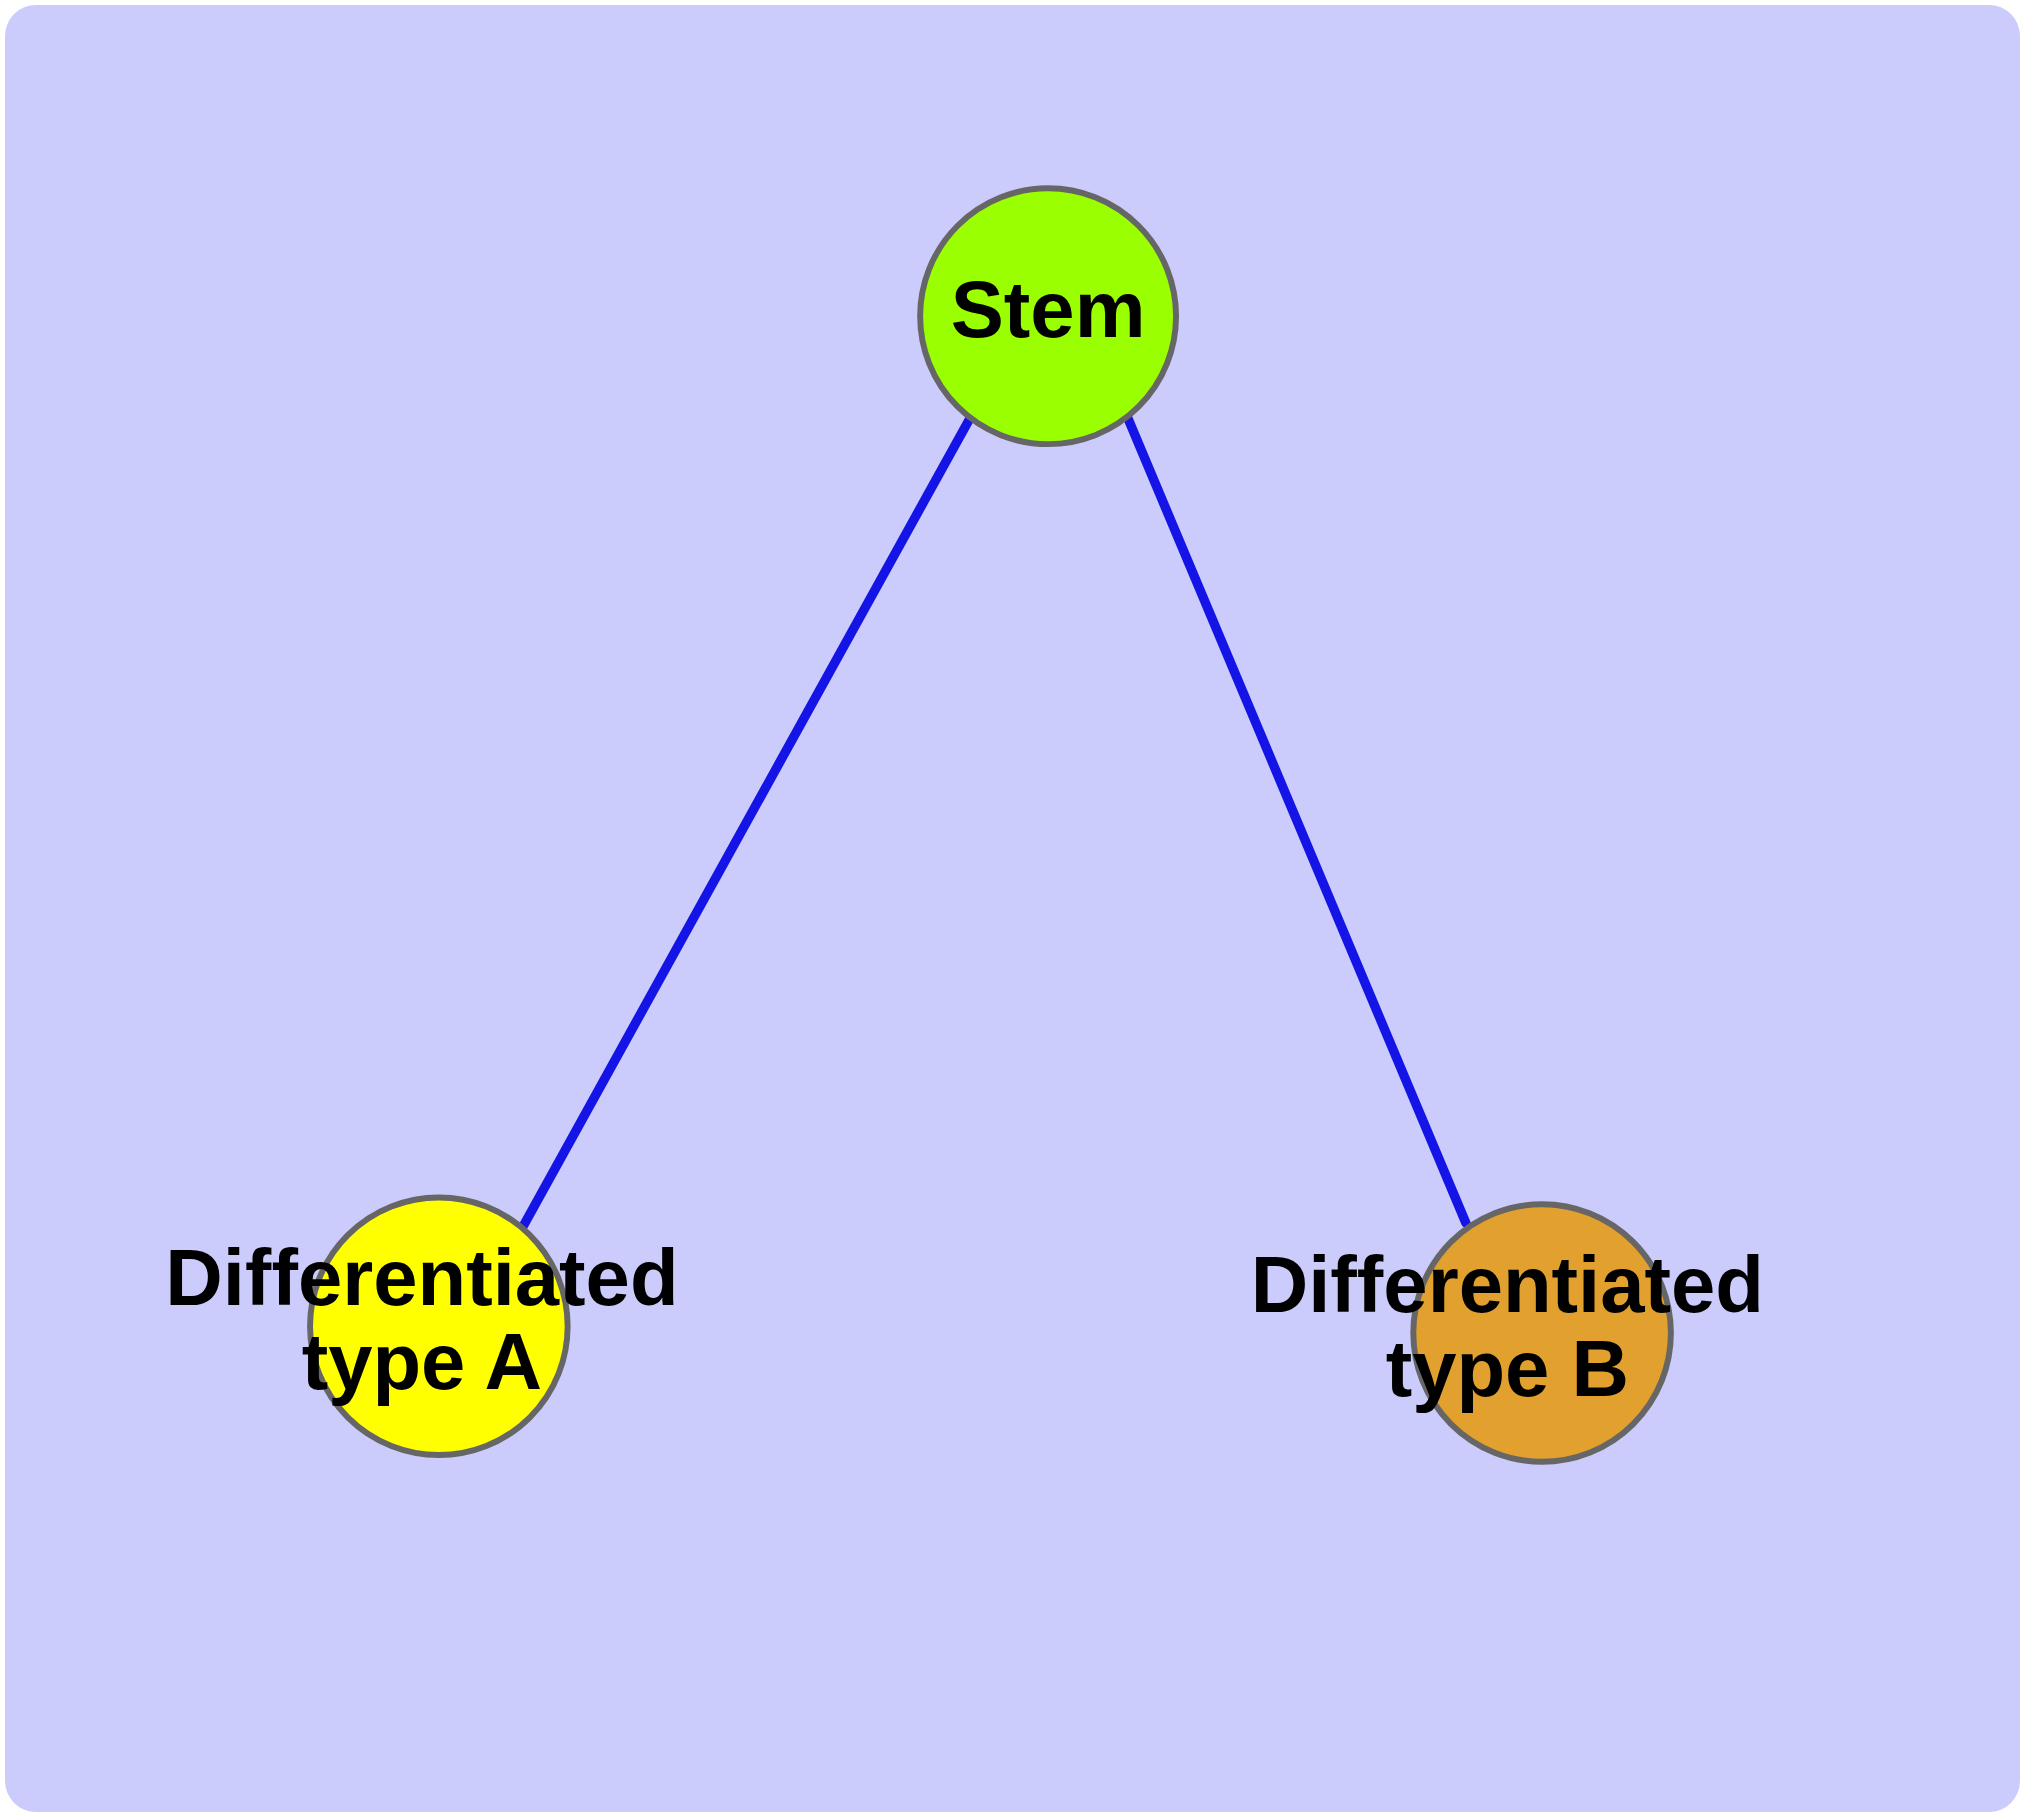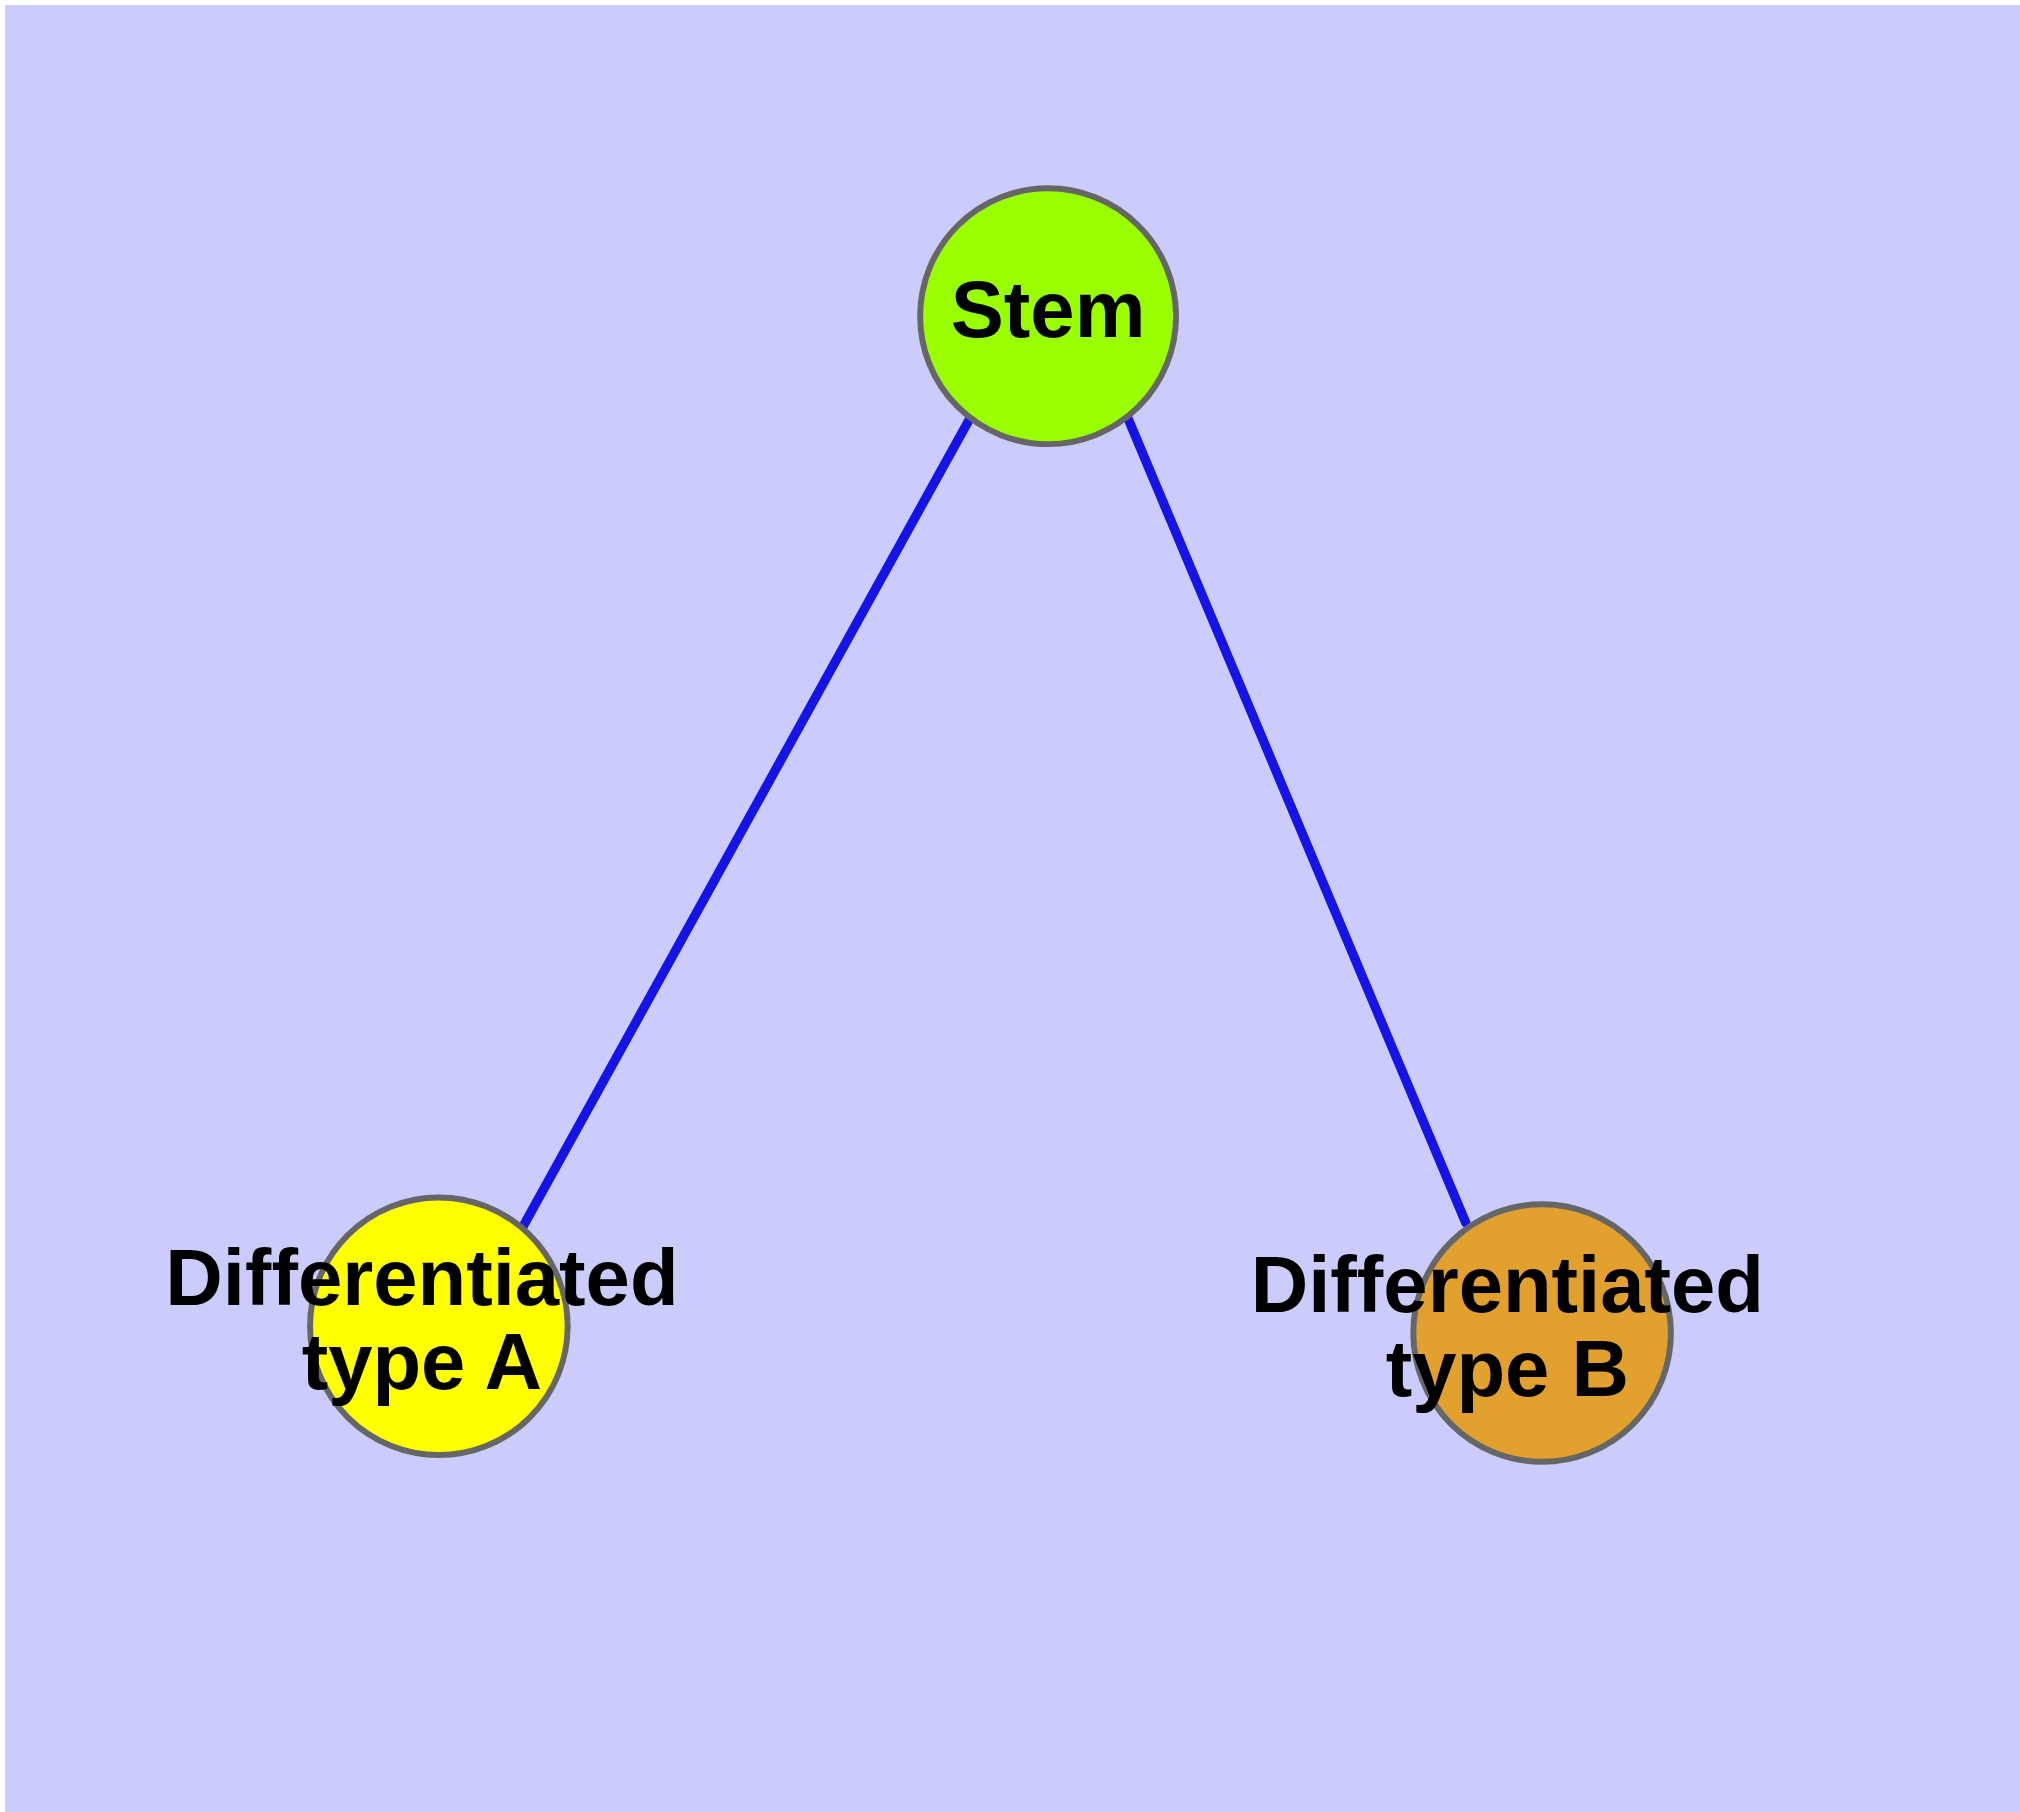--- a/index.html
+++ b/index.html
@@ -13,20 +13,21 @@
     overflow: hidden;
     font-family: "Liberation Sans", sans-serif;
   }
   #canvas {
     position: absolute;
     left: 5.1px;
     top: 5.1px;
     width: 2015px;
     height: 1807px;
     background: #ccccfc;
+    border-radius: 31px;
   }
   #graph-svg {
     position: absolute;
     left: 0;
     top: 0;
     width: 2015px;
     height: 1807px;
     display: block;
   }
   .node-label {

